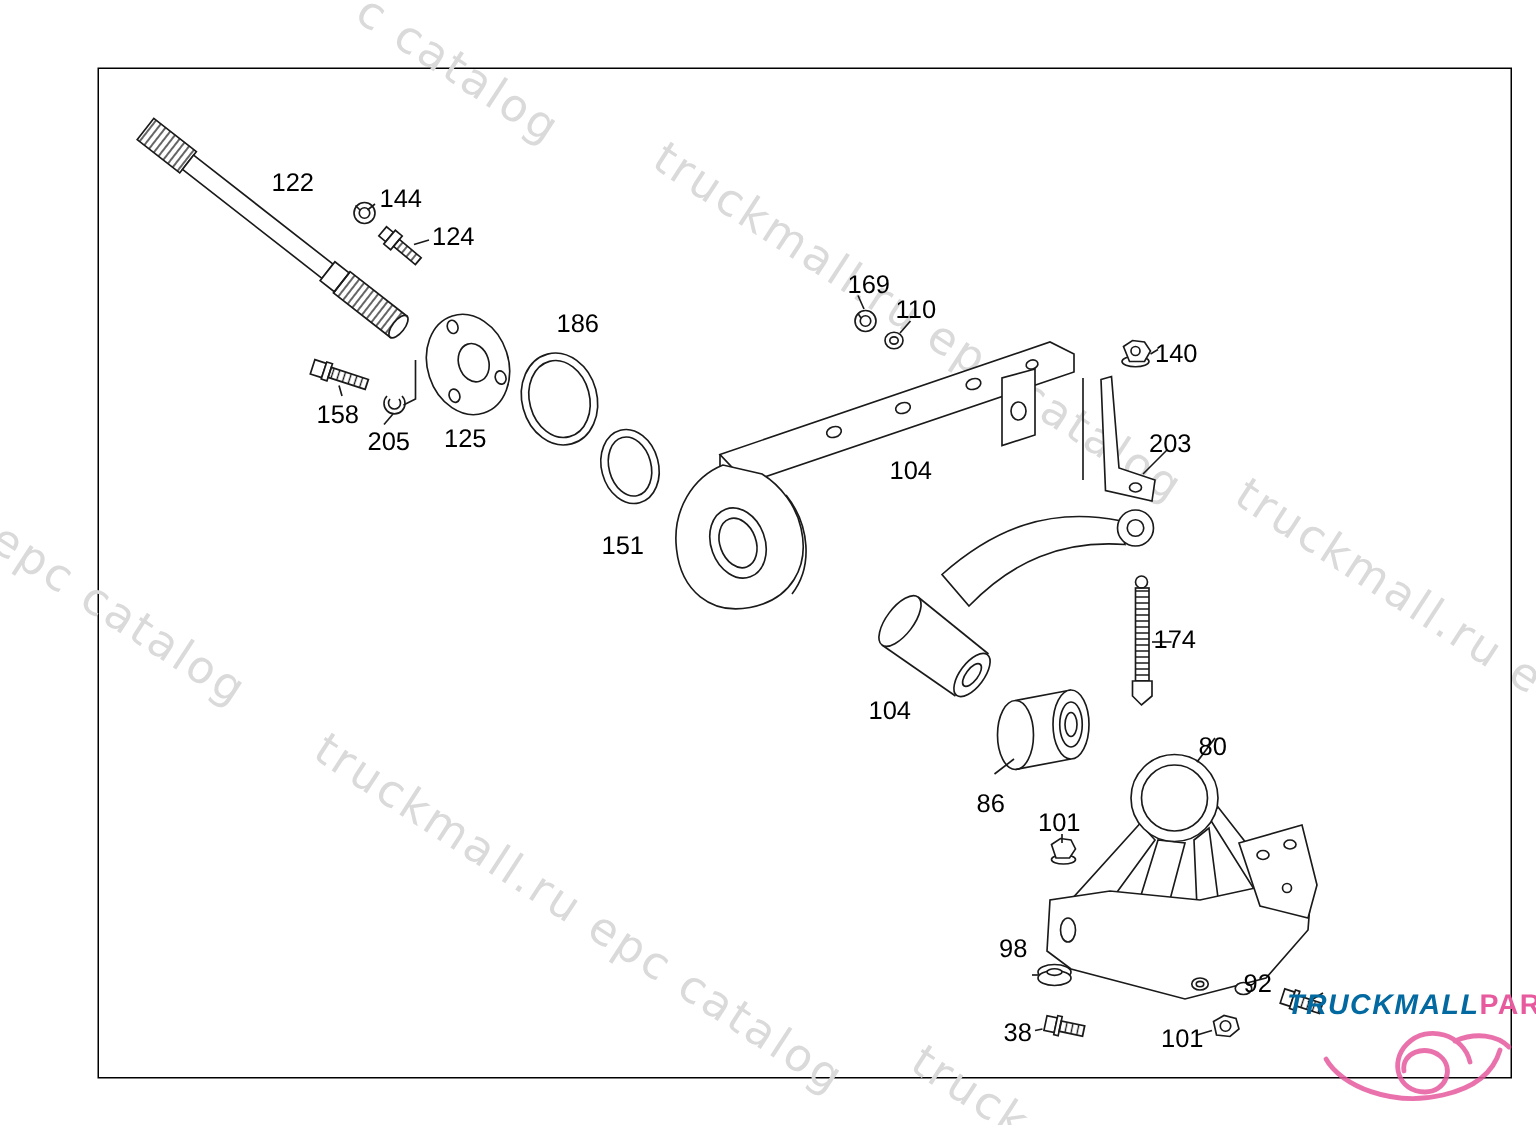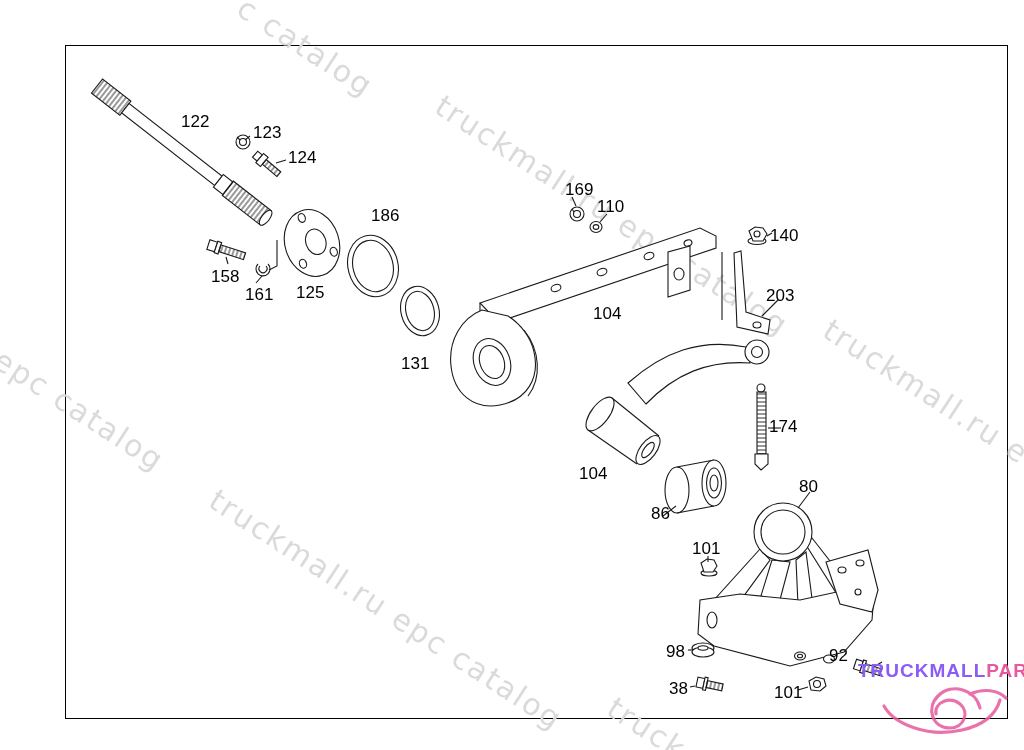--- a/index.html
+++ b/index.html
@@ -8,21 +8,21 @@
   .watermark{position:absolute;z-index:1;color:#dadada;font-size:30px;letter-spacing:2px;
              white-space:nowrap;transform-origin:0 0;transform:rotate(33deg);
              font-family:"DejaVu Sans", sans-serif;user-select:none;}
   #diagram-border{position:absolute;left:65px;top:45px;width:941px;height:672px;
                   border:1px solid #000;z-index:0;}
   #parts-svg{position:absolute;left:0;top:0;z-index:2;}
   .part-label{position:absolute;z-index:3;font-size:17px;color:#000;
               font-family:"Liberation Sans", sans-serif;white-space:nowrap;}
   #logo{position:absolute;left:858px;top:660px;z-index:4;font-weight:bold;
         font-size:19px;letter-spacing:1px;white-space:nowrap;}
-  #logo .gray{color:#8b5cf6;}
+  #logo .gray{color:#0369a1;font-style:italic;}
   #logo .pink{color:#e75a9e;}
   #logo-swirl{position:absolute;left:876px;top:684px;z-index:4;}
 </style>
 </head>
 <body>
 
 <div id="stage">
 
   <div class="watermark" style="left:250px;top:-10px">c catalog</div>
   <div class="watermark" style="left:448px;top:88px">truckmall.ru epc catalog</div>
@@ -218,38 +218,38 @@
       <line x1="708" y1="556" x2="708" y2="562"></line>
       <line x1="688" y1="650" x2="692" y2="650"></line>
       <line x1="690" y1="687" x2="695" y2="686"></line>
       <line x1="798" y1="690" x2="808" y2="687"></line>
       <line x1="882" y1="662" x2="872" y2="668"></line>
       <line x1="781" y1="428" x2="768" y2="428"></line>
     </g>
   </svg>
 
   <span class="part-label" style="left:181px;top:112px">122</span>
-  <span class="part-label" style="left:253px;top:123px">123</span>
+  <span class="part-label" style="left:253px;top:123px">144</span>
   <span class="part-label" style="left:288px;top:148px">124</span>
   <span class="part-label" style="left:565px;top:180px">169</span>
   <span class="part-label" style="left:597px;top:197px">110</span>
   <span class="part-label" style="left:371px;top:206px">186</span>
   <span class="part-label" style="left:770px;top:226px">140</span>
   <span class="part-label" style="left:211px;top:267px">158</span>
-  <span class="part-label" style="left:245px;top:285px">161</span>
+  <span class="part-label" style="left:245px;top:285px">205</span>
   <span class="part-label" style="left:296px;top:283px">125</span>
   <span class="part-label" style="left:766px;top:286px">203</span>
   <span class="part-label" style="left:593px;top:304px">104</span>
-  <span class="part-label" style="left:401px;top:354px">131</span>
+  <span class="part-label" style="left:401px;top:354px">151</span>
   <span class="part-label" style="left:769px;top:417px">174</span>
   <span class="part-label" style="left:579px;top:464px">104</span>
-  <span class="part-label" style="left:799px;top:477px">80</span>
-  <span class="part-label" style="left:651px;top:504px">86</span>
+  <span class="part-label" style="left:799px;top:488px">80</span>
+  <span class="part-label" style="left:651px;top:526px">86</span>
   <span class="part-label" style="left:692px;top:539px">101</span>
-  <span class="part-label" style="left:666px;top:642px">98</span>
+  <span class="part-label" style="left:666px;top:623px">98</span>
   <span class="part-label" style="left:669px;top:679px">38</span>
   <span class="part-label" style="left:774px;top:683px">101</span>
   <span class="part-label" style="left:829px;top:646px">92</span>
 
   <div id="logo">
     <span class="gray">TRUCKMALL</span><span class="pink">PARTS</span>
   </div>
   <svg id="logo-swirl" width="145" height="58" viewBox="0 0 145 58" fill="none" stroke="#e75a9e" stroke-width="3.2" stroke-linecap="round" opacity="0.85">
     <path d="M60,30 c-2,-12 14,-18 24,-10 c10,8 4,24 -10,24 c-18,0 -24,-20 -12,-32 c14,-14 38,-6 42,12"></path>
     <path d="M8,22 c10,18 44,32 78,24 c22,-5 34,-16 38,-30"></path>

